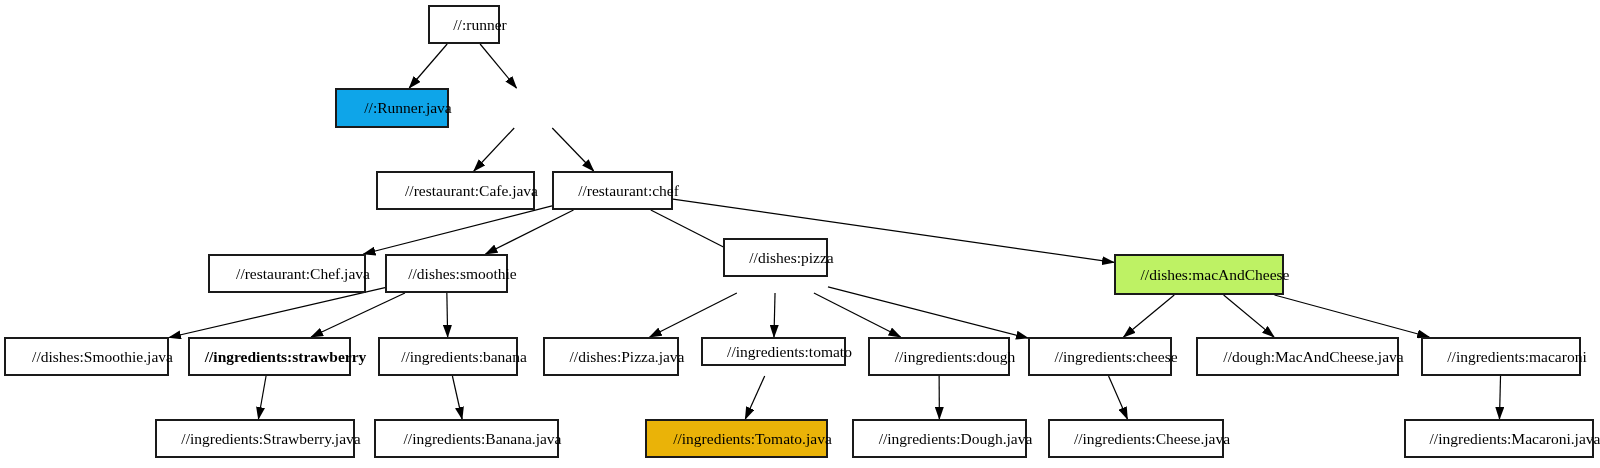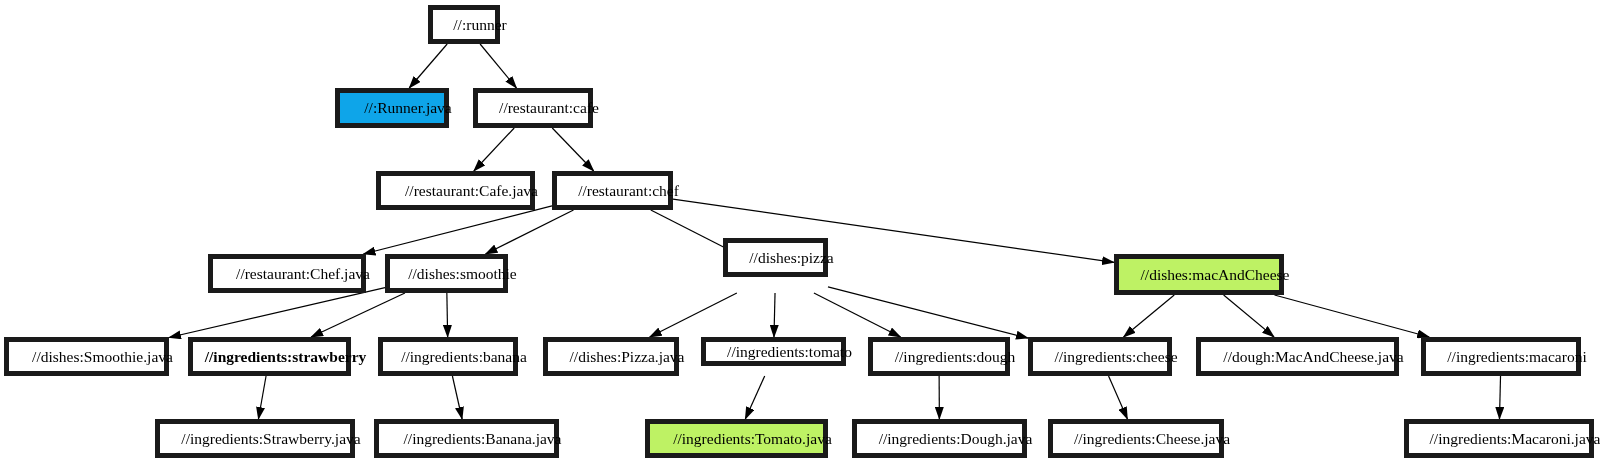--- a/index.html
+++ b/index.html
@@ -16,21 +16,21 @@
     font-family: "Liberation Serif", "DejaVu Serif", serif;
   }
   .edges-layer {
     position: absolute;
     left: 0; top: 0;
     width: 1600px; height: 468px;
   }
   .node {
     position: absolute;
     box-sizing: border-box;
-    border: 5px solid #6d28d9;
+    border: 2px solid #6d28d9;
     background: #ffffff;
     color: #000000;
     display: flex;
     align-items: center;
     justify-content: center;
     white-space: nowrap;
     font-size: 15.5px;
     line-height: 1;
     overflow: visible;
     padding-left: 32px;
@@ -67,35 +67,34 @@
       <line x1="1223.625" y1="295" x2="1274.0762195121952" y2="337" stroke="#000000" stroke-width="1.2" marker-end="url(#arrowhead)"></line>
       <line x1="1274.5" y1="295" x2="1429.1829268292684" y2="337" stroke="#000000" stroke-width="1.2" marker-end="url(#arrowhead)"></line>
       <line x1="764.7012195121952" y1="376" x2="745.2987804878048" y2="419" stroke="#000000" stroke-width="1.2" marker-end="url(#arrowhead)"></line>
       <line x1="939.1189024390244" y1="376" x2="939.3810975609756" y2="419" stroke="#000000" stroke-width="1.2" marker-end="url(#arrowhead)"></line>
       <line x1="1108.560975609756" y1="376" x2="1127.439024390244" y2="419" stroke="#000000" stroke-width="1.2" marker-end="url(#arrowhead)"></line>
       <line x1="1500.5243902439024" y1="376" x2="1499.4756097560976" y2="419" stroke="#000000" stroke-width="1.2" marker-end="url(#arrowhead)"></line>
     </svg>
 
 <div class="node" style="left: 428px; top: 5px; width: 72px; height: 39px; border-color: rgb(26, 26, 26); background: rgb(255, 255, 255); color: rgb(0, 0, 0);">//:runner</div>
     <div class="node" style="left: 335px; top: 88px; width: 114px; height: 40px; border-color: rgb(26, 26, 26); background: #0ea5e9; color: rgb(0, 0, 0);">//:Runner.java</div>
-    <div class="node" style="left: 473px; top: 88px; width: 120px; height: 40px; border-color: rgb(26, 26, 26); background: rgb(255, 255, 255); color: rgb(0, 0, 0);">//restaurant:cafe</div>
     <div class="node" style="left: 376px; top: 171px; width: 159px; height: 39px; border-color: rgb(26, 26, 26); background: rgb(255, 255, 255); color: rgb(0, 0, 0);">//restaurant:Cafe.java</div>
     <div class="node" style="left: 552px; top: 171px; width: 121px; height: 39px; border-color: rgb(26, 26, 26); background: rgb(255, 255, 255); color: rgb(0, 0, 0);">//restaurant:chef</div>
     <div class="node" style="left: 208px; top: 254px; width: 158px; height: 39px; border-color: rgb(26, 26, 26); background: rgb(255, 255, 255); color: rgb(0, 0, 0);">//restaurant:Chef.java</div>
     <div class="node" style="left: 385px; top: 254px; width: 123px; height: 39px; border-color: rgb(26, 26, 26); background: rgb(255, 255, 255); color: rgb(0, 0, 0);">//dishes:smoothie</div>
     <div class="node" style="left: 723px; top: 238px; width: 105px; height: 39px; border-color: rgb(26, 26, 26); background: rgb(255, 255, 255); color: rgb(0, 0, 0);">//dishes:pizza</div>
     <div class="node" style="left: 1114px; top: 254px; width: 170px; height: 41px; border-color: rgb(26, 26, 26); background: #bef264; color: rgb(0, 0, 0);">//dishes:macAndCheese</div>
     <div class="node" style="left: 4px; top: 337px; width: 165px; height: 39px; border-color: rgb(26, 26, 26); background: rgb(255, 255, 255); color: rgb(0, 0, 0);">//dishes:Smoothie.java</div>
     <div class="node" style="left: 188px; top: 337px; width: 163px; height: 39px; border-color: rgb(26, 26, 26); background: rgb(255, 255, 255); color: rgb(0, 0, 0); font-weight: bold;">//ingredients:strawberry</div>
     <div class="node" style="left: 378px; top: 337px; width: 140px; height: 39px; border-color: rgb(26, 26, 26); background: rgb(255, 255, 255); color: rgb(0, 0, 0);">//ingredients:banana</div>
     <div class="node" style="left: 543px; top: 337px; width: 136px; height: 39px; border-color: rgb(26, 26, 26); background: rgb(255, 255, 255); color: rgb(0, 0, 0);">//dishes:Pizza.java</div>
     <div class="node" style="left: 701px; top: 337px; width: 145px; height: 29px; border-color: rgb(26, 26, 26); background: rgb(255, 255, 255); color: rgb(0, 0, 0);">//ingredients:tomato</div>
     <div class="node" style="left: 868px; top: 337px; width: 142px; height: 39px; border-color: rgb(26, 26, 26); background: rgb(255, 255, 255); color: rgb(0, 0, 0);">//ingredients:dough</div>
     <div class="node" style="left: 1028px; top: 337px; width: 144px; height: 39px; border-color: rgb(26, 26, 26); background: rgb(255, 255, 255); color: rgb(0, 0, 0);">//ingredients:cheese</div>
     <div class="node" style="left: 1196px; top: 337px; width: 203px; height: 39px; border-color: rgb(26, 26, 26); background: rgb(255, 255, 255); color: rgb(0, 0, 0);">//dough:MacAndCheese.java</div>
     <div class="node" style="left: 1421px; top: 337px; width: 160px; height: 39px; border-color: rgb(26, 26, 26); background: rgb(255, 255, 255); color: rgb(0, 0, 0);">//ingredients:macaroni</div>
     <div class="node" style="left: 155px; top: 419px; width: 200px; height: 39px; border-color: rgb(26, 26, 26); background: rgb(255, 255, 255); color: rgb(0, 0, 0);">//ingredients:Strawberry.java</div>
     <div class="node" style="left: 374px; top: 419px; width: 185px; height: 39px; border-color: rgb(26, 26, 26); background: rgb(255, 255, 255); color: rgb(0, 0, 0);">//ingredients:Banana.java</div>
-    <div class="node" style="left: 645px; top: 419px; width: 183px; height: 39px; border-color: rgb(26, 26, 26); background: #bef264; color: rgb(0, 0, 0);">//ingredients:Tomato.java</div>
+    <div class="node" style="left: 645px; top: 419px; width: 183px; height: 39px; border-color: rgb(26, 26, 26); background: #eab308; color: rgb(0, 0, 0);">//ingredients:Tomato.java</div>
     <div class="node" style="left: 852px; top: 419px; width: 175px; height: 39px; border-color: rgb(26, 26, 26); background: rgb(255, 255, 255); color: rgb(0, 0, 0);">//ingredients:Dough.java</div>
     <div class="node" style="left: 1048px; top: 419px; width: 176px; height: 39px; border-color: rgb(26, 26, 26); background: rgb(255, 255, 255); color: rgb(0, 0, 0);">//ingredients:Cheese.java</div>
     <div class="node" style="left: 1404px; top: 419px; width: 190px; height: 39px; border-color: rgb(26, 26, 26); background: rgb(255, 255, 255); color: rgb(0, 0, 0);">//ingredients:Macaroni.java</div>
   </div>
 
 </body></html>

